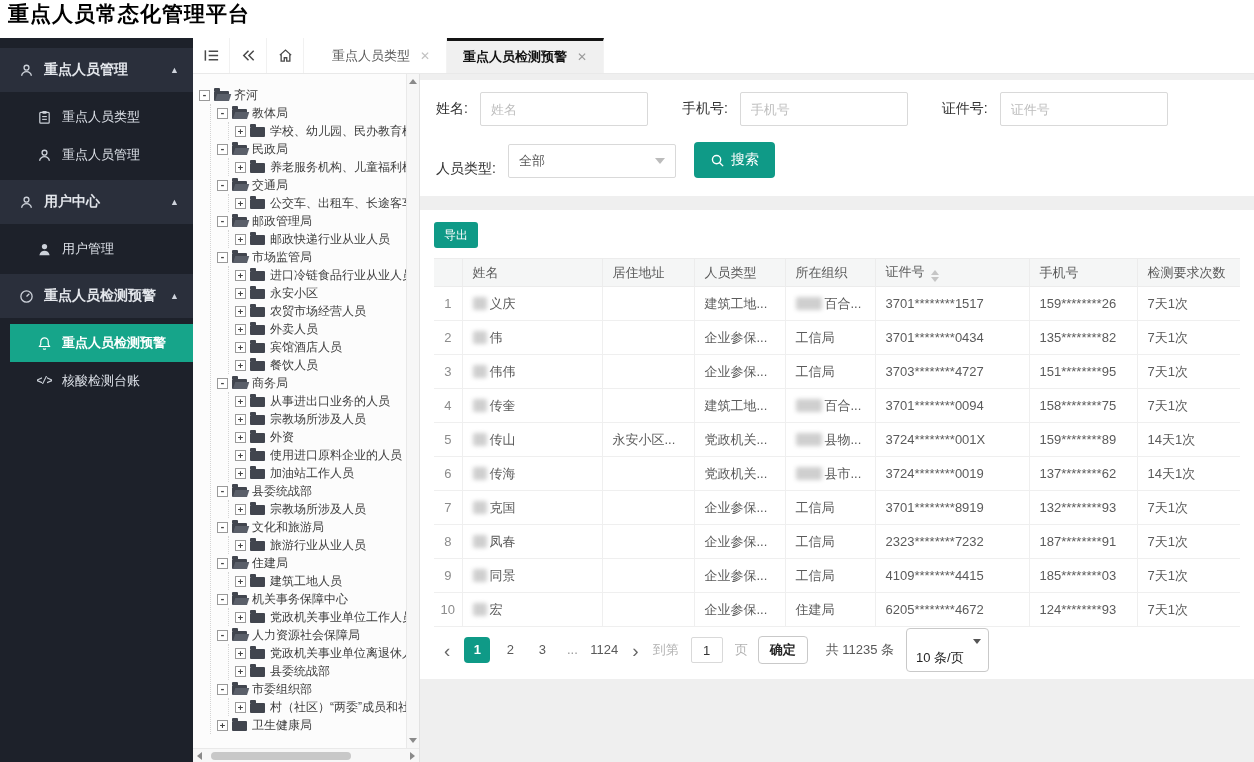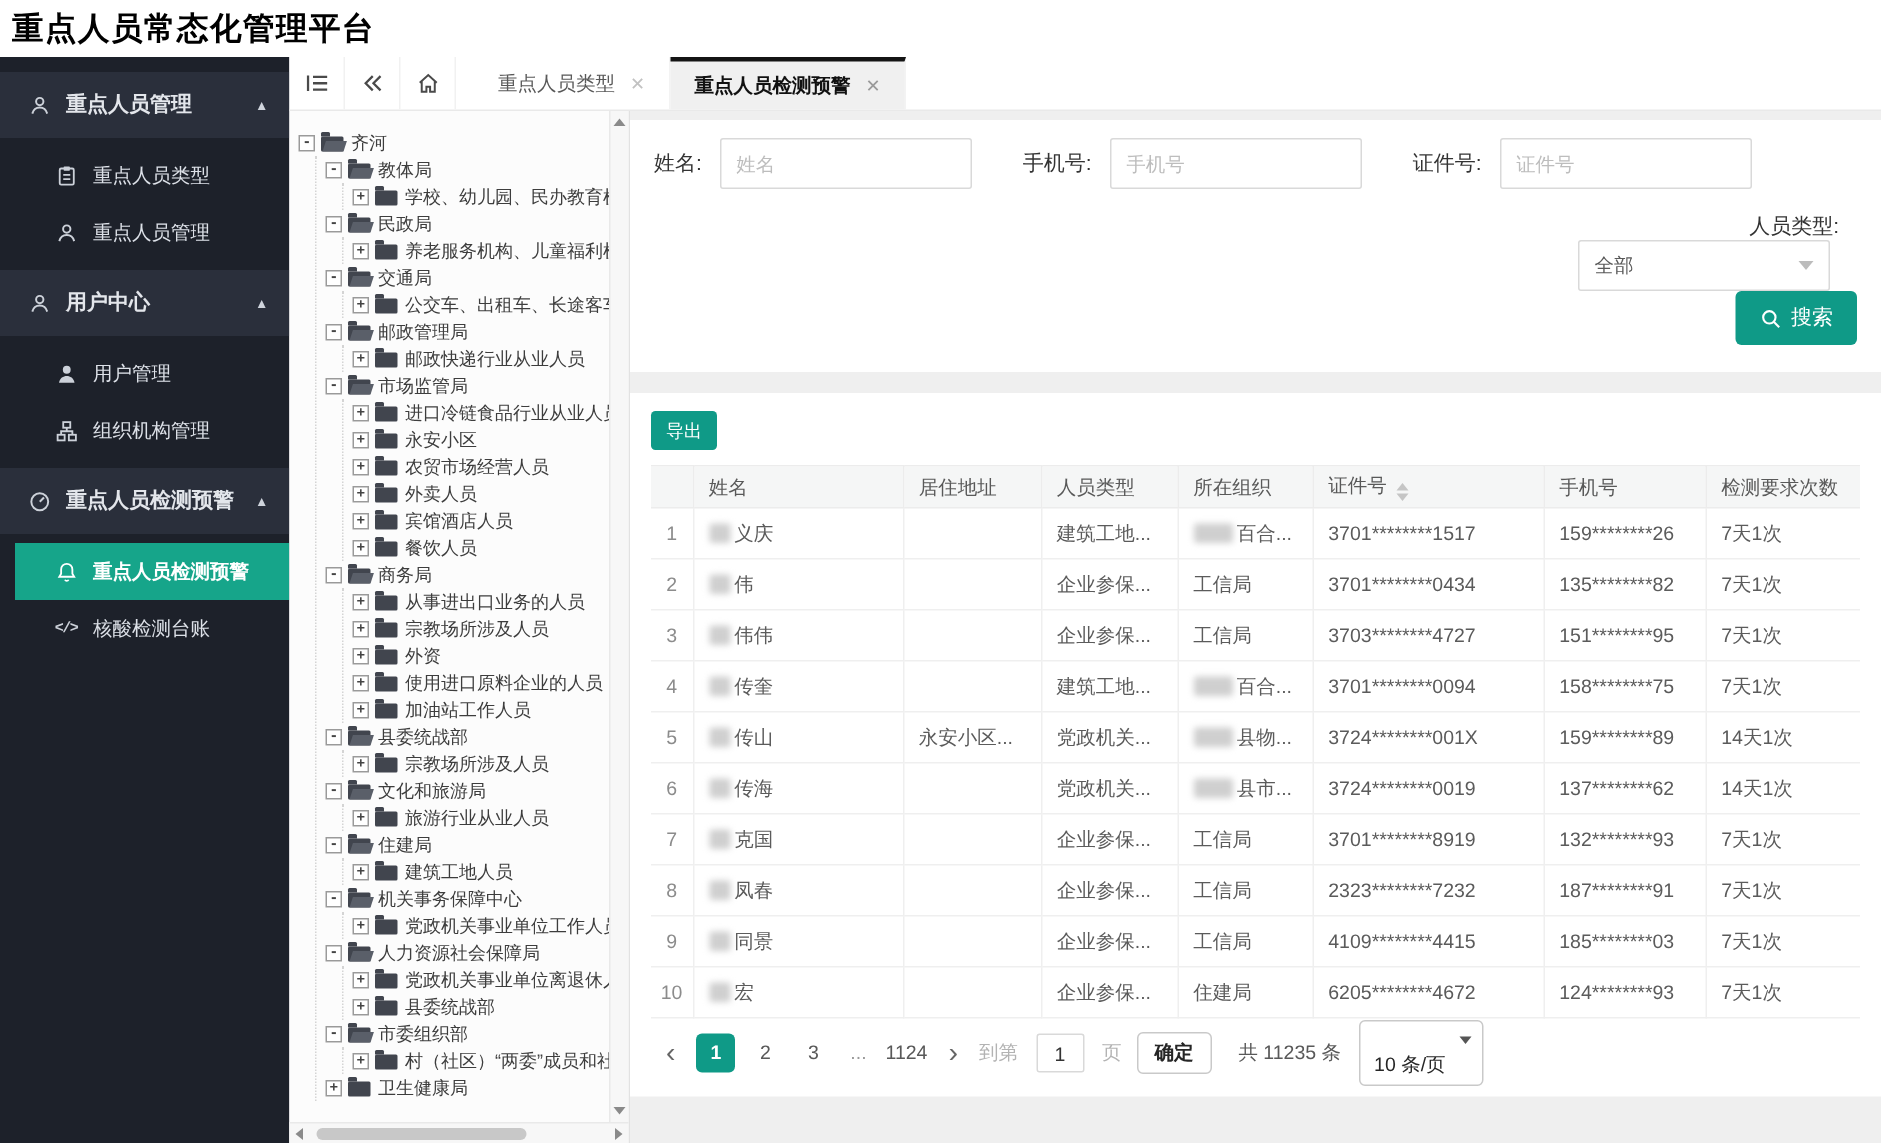--- a/index.html
+++ b/index.html
@@ -1,20 +1,20 @@
 <!DOCTYPE html>
 <html><head>
 <meta charset="utf-8">
 <style>
   * { box-sizing: border-box; margin: 0; padding: 0; }
   html,body { width:1254px; height:762px; overflow:hidden; }
   body { font-family:"Liberation Sans","DejaVu Sans",sans-serif; background:#fff; color:#333; }
 
   
-  .titlebar { height:38px; background:#fff; display:flex; align-items:center; padding:0 8px; }
+  .titlebar { height:38px; background:#fff; display:flex; align-items:flex-start; padding:0 8px; }
   .titlebar h1 { font-size:21px; font-weight:bold; color:#000; letter-spacing:1px; }
 
   
   .layout { position:absolute; top:38px; left:0; right:0; bottom:0; display:flex; }
 
   
   .sidebar { width:193px; flex:none; background:#1d212a; color:#e3e6eb; padding-top:10px; overflow:hidden; }
   .sb-parent { height:44px; display:flex; align-items:center; gap:10px; padding:0 14px 0 18px; background:#2a2f3b; font-size:14px; font-weight:bold; cursor:pointer; }
   .sb-parent .sb-caret { margin-left:auto; font-size:9px; color:#cfd4dc; }
   .sb-sub { padding:6px 0; }
@@ -57,21 +57,21 @@
   .hscroll { height:14px; flex:none; background:#f7f7f7; border-top:1px solid #e9e9e9; position:relative; }
   .hthumb { position:absolute; left:18px; top:3px; width:140px; height:8px; background:#c8c8c8; border-radius:4px; }
   .hs-left,.hs-right { position:absolute; top:3px; width:0; height:0; border-top:4px solid transparent; border-bottom:4px solid transparent; }
   .hs-left { left:4px; border-right:5px solid #8a8a8a; }
   .hs-right { right:4px; border-left:5px solid #8a8a8a; }
 
   
   .main { flex:1; min-width:0; display:flex; flex-direction:column; background:#efefef; }
   .search-card { background:#fff; margin-top:6px; padding:12px 16px 18px; flex:none; }
   .s-row { display:flex; align-items:flex-end; }
-  .s-row + .s-row { margin-top:16px;flex-direction:column; }
+  .s-row + .s-row { margin-top:16px; }
   .s-field { display:flex; align-items:center; margin-right:34px; }
   .s-label { font-size:14px; color:#333; margin-right:12px; }
   .s-input { width:168px; height:34px; border:1px solid #d9d9d9; border-radius:2px; padding:0 10px; font-size:13px; color:#333; outline:none; font-family:inherit; }
   .s-input::placeholder { color:#bdbdbd; }
   .sel-box { width:168px; height:34px; border:1px solid #d9d9d9; border-radius:2px; padding:0 10px; display:flex; align-items:center; font-size:13px; color:#595959; background:#fff; cursor:pointer; margin-right:18px; }
   .caret-down { margin-left:auto; width:0; height:0; border-left:5px solid transparent; border-right:5px solid transparent; border-top:6px solid #bcbcbc; }
   .btn-search { height:36px; padding:0 16px; background:#0f9a87; color:#fff; border:none; border-radius:4px; font-size:14px; display:flex; align-items:center; gap:6px; cursor:pointer; font-family:inherit; }
   .btn-search svg { width:15px; height:15px; }
   .gap { height:14px; flex:none; }
 
@@ -157,31 +157,20 @@
         </div>
         <div class="sb-sub">
           <div class="sb-item">
             <span class="sb-ic">
               <svg viewBox="0 0 16 16">
                 <circle cx="8" cy="4.8" r="2.8" fill="currentColor"></circle>
                 <path d="M2.5 14c.6-3.4 3-4.8 5.5-4.8s4.9 1.4 5.5 4.8z" fill="currentColor"></path>
               </svg>
             </span>
             <span>用户管理</span>
-          </div>
-          <div class="sb-item">
-            <span class="sb-ic">
-              <svg viewBox="0 0 16 16" fill="none" stroke="currentColor" stroke-width="1.3">
-                <rect x="5.5" y="1.5" width="5" height="4"></rect>
-                <rect x="1.5" y="10.5" width="5" height="4"></rect>
-                <rect x="9.5" y="10.5" width="5" height="4"></rect>
-                <path d="M8 5.5v2.5M4 10.5V8h8v2.5"></path>
-              </svg>
-            </span>
-            <span>组织机构管理</span>
           </div>
         </div>
         <div class="sb-parent">
           <span class="sb-ic">
             <svg viewBox="0 0 16 16">
               <circle cx="8" cy="8" r="6" fill="none" stroke="currentColor" stroke-width="1.4"></circle>
               <line x1="8" y1="8" x2="11" y2="5" stroke="currentColor" stroke-width="1.4"></line>
             </svg>
           </span>
           <span>重点人员检测预警</span>

